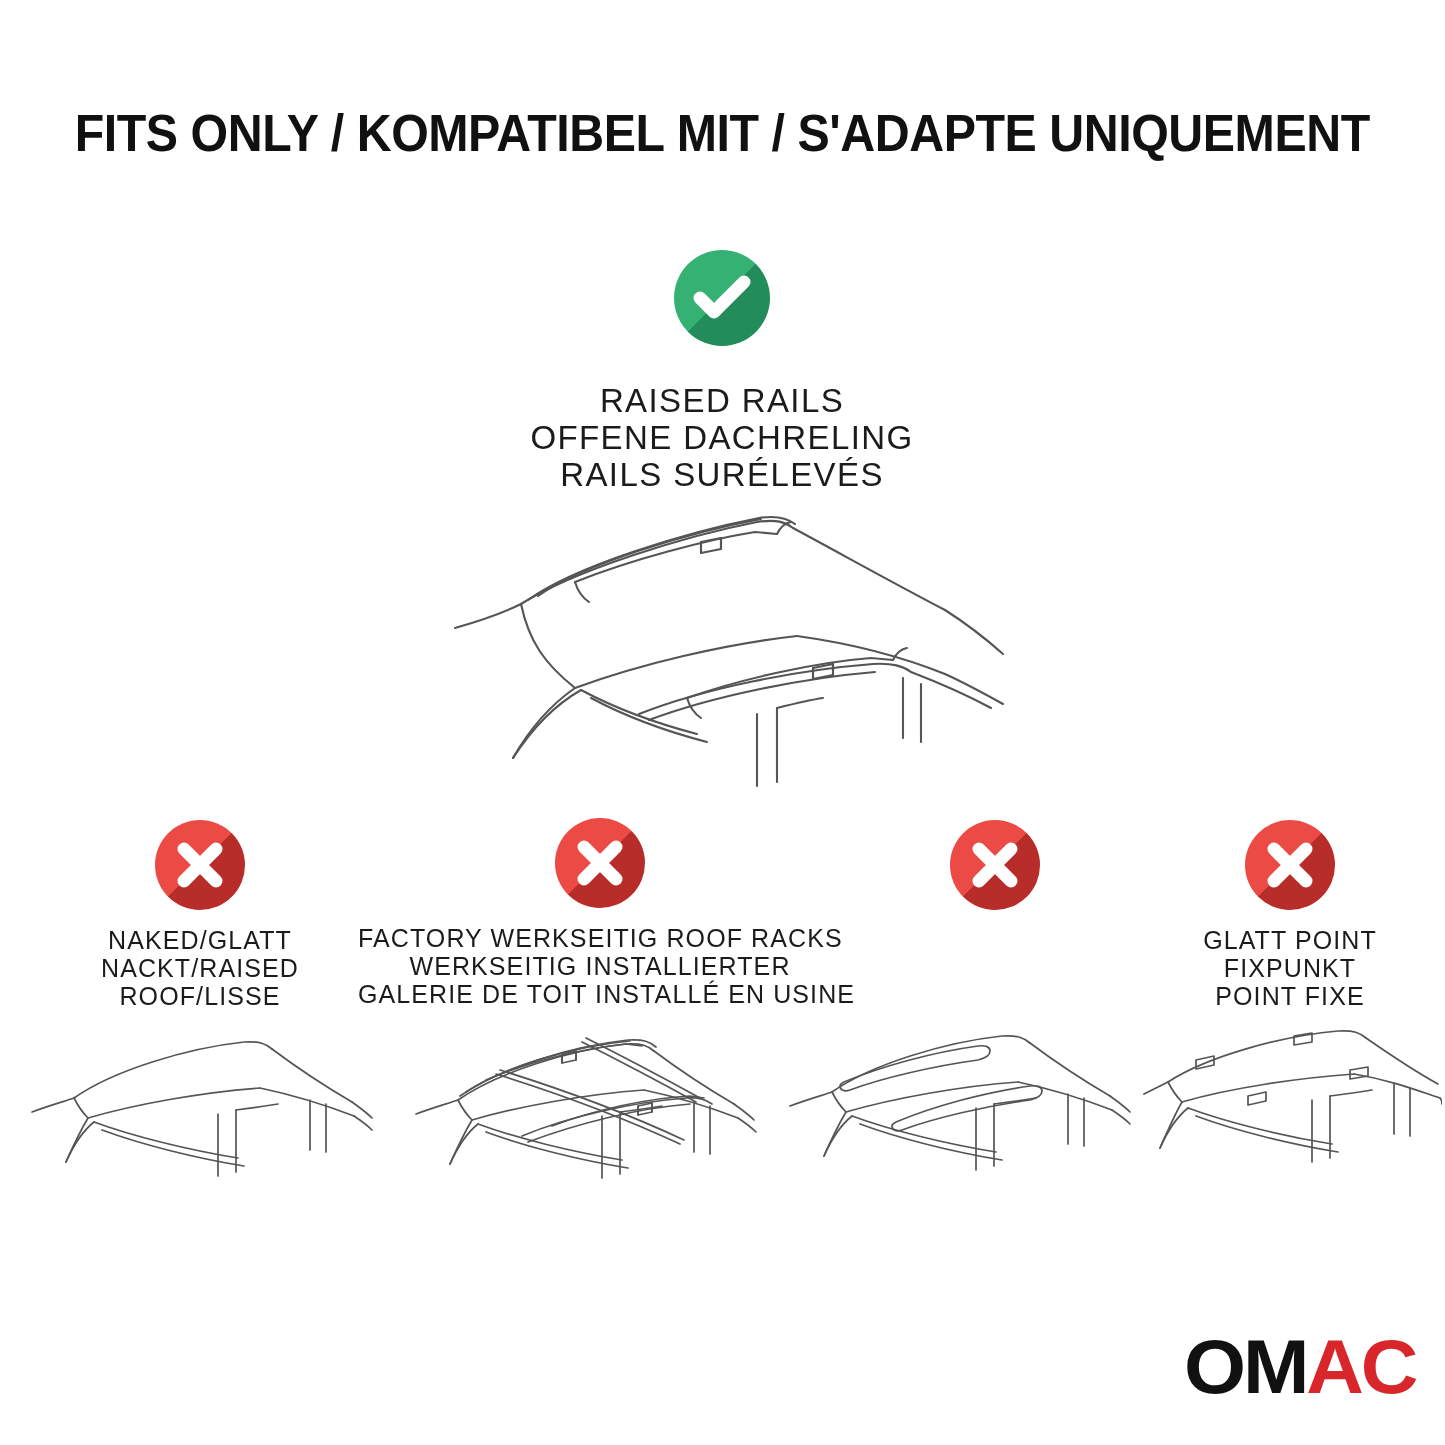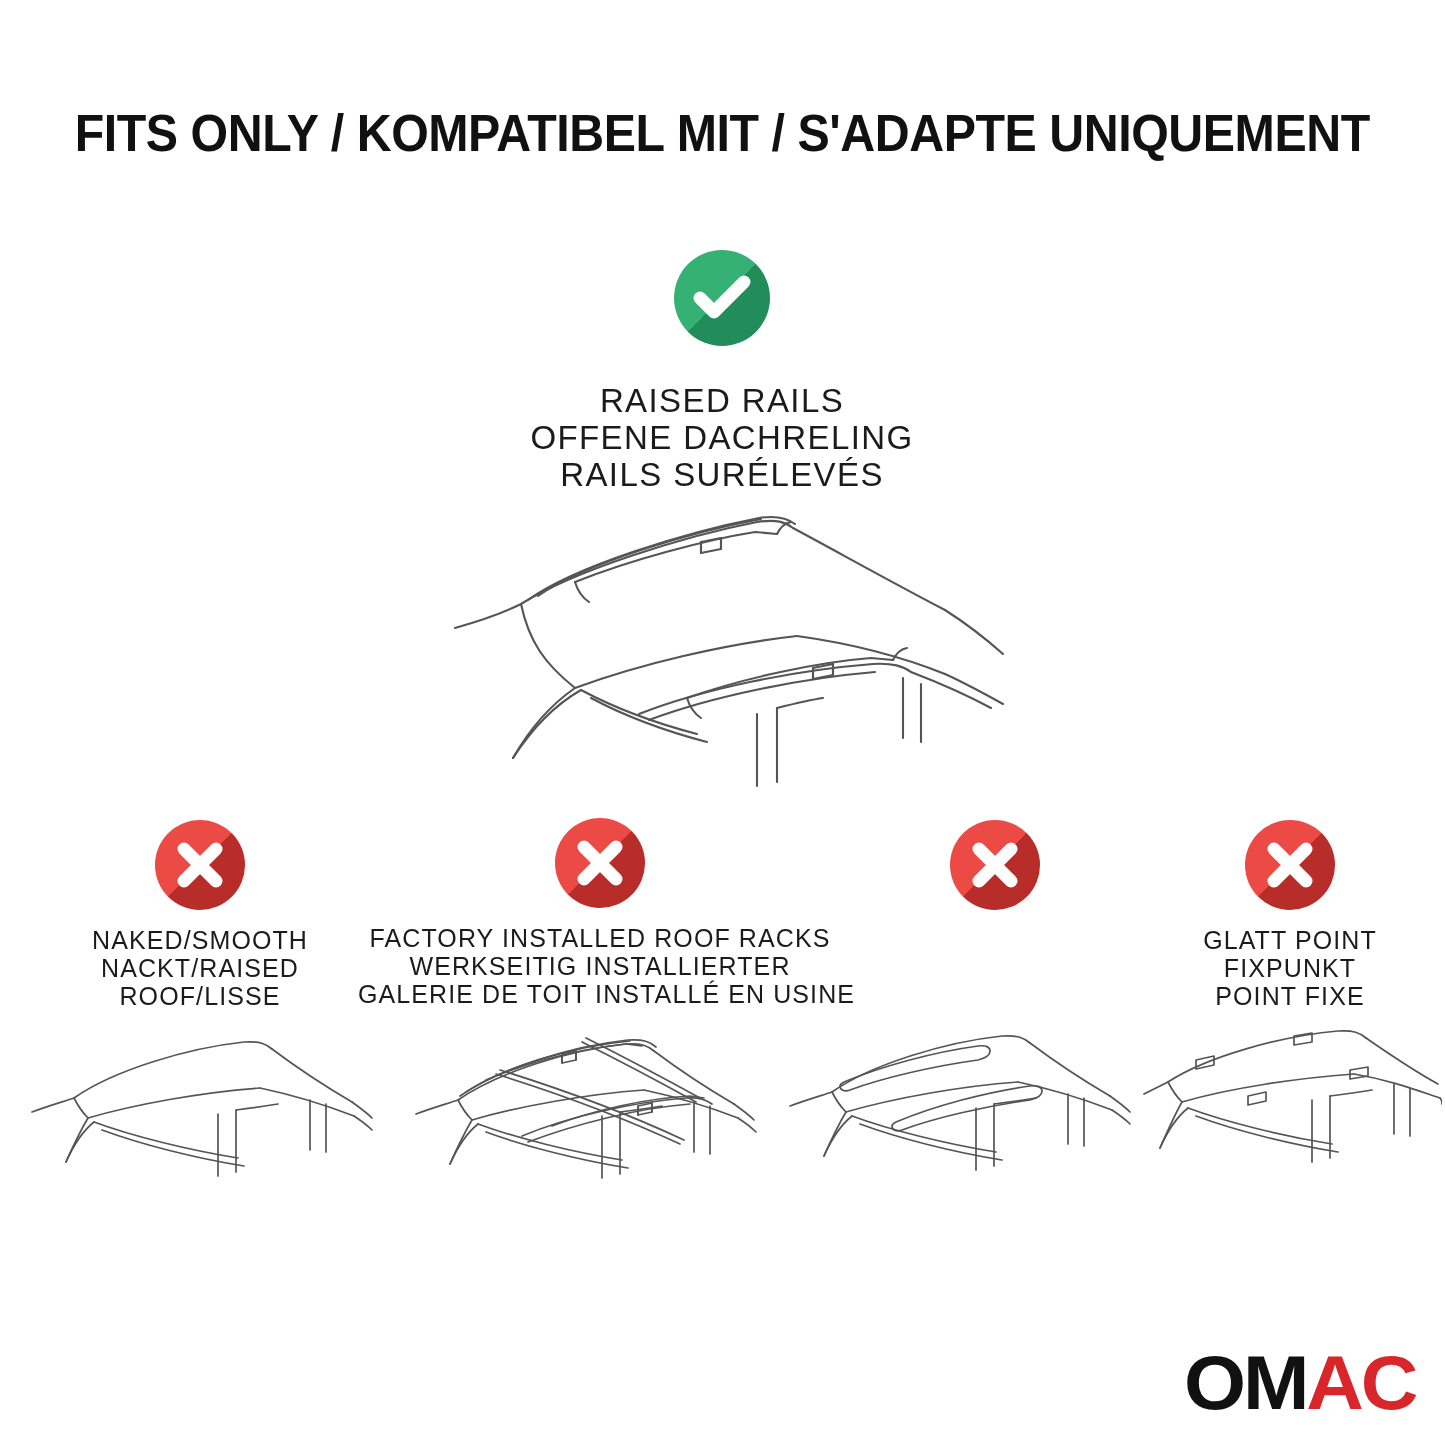--- a/index.html
+++ b/index.html
@@ -120,21 +120,21 @@
   #car-main   { left: 425px;  top: 492px; }
   #car-naked  { left: 22px;   top: 1022px; }
   #car-rack   { left: 402px;  top: 1008px; }
   #car-flush  { left: 782px;  top: 1020px; }
   #car-fixed  { left: 1142px; top: 1022px; }
 
   
   #brand-logo {
     position: absolute;
     right: 30px;
-    bottom: 22px;
+    bottom: 38px;
     font-family: "Liberation Sans Narrow", "Liberation Sans", sans-serif;
     font-weight: bold;
     font-size: 76px;
     letter-spacing: -3px;
     line-height: 80px;
   }
   #brand-logo .om { color: #111111; }
   #brand-logo .ac { color: #d8262a; }
   #brand-logo .logo-inner {
     display: inline-block;
@@ -209,21 +209,21 @@
 </div>
 
 <div class="option small-option" id="opt-naked">
   <div class="icon-badge red">
     <div class="shadow"></div>
     <svg viewBox="0 0 90 90">
       <path d="M29 29 L61 61 M61 29 L29 61" fill="none" stroke="#ffffff" stroke-width="13" stroke-linecap="round"></path>
     </svg>
   </div>
   <div class="labels">
-    <div>NAKED/SMOOTH</div>
+    <div>NAKED/GLATT</div>
     <div>NACKT/RAISED</div>
     <div>ROOF/LISSE</div>
   </div>
 </div>
 
 <div class="car" id="car-naked">
   <svg width="352" height="225" viewBox="0 0 352 225" fill="none" stroke="#555555" stroke-width="1.7" stroke-linecap="round" stroke-linejoin="round">
     <path d="M52 76 C92 48 166 26 222 20 C238 19 244 22 250 27"></path>
     <path d="M250 27 C278 48 306 66 330 80"></path>
     <path d="M52 76 C56 84 60 90 66 96"></path>
@@ -243,21 +243,21 @@
 </div>
 
 <div class="option small-option" id="opt-factory">
   <div class="icon-badge red">
     <div class="shadow"></div>
     <svg viewBox="0 0 90 90">
       <path d="M29 29 L61 61 M61 29 L29 61" fill="none" stroke="#ffffff" stroke-width="13" stroke-linecap="round"></path>
     </svg>
   </div>
   <div class="labels">
-    <div>FACTORY INSTALLED ROOF RACKS</div>
+    <div>FACTORY WERKSEITIG ROOF RACKS</div>
     <div>WERKSEITIG INSTALLIERTER</div>
     <div>GALERIE DE TOIT INSTALLÉ EN USINE</div>
   </div>
 </div>
 
 <div class="car" id="car-rack">
   <svg width="366" height="238" viewBox="0 0 366 238" fill="none" stroke="#555555" stroke-width="1.7" stroke-linecap="round" stroke-linejoin="round">
 
     <path d="M56 92 C96 64 168 42 224 36 C240 35 246 38 252 43"></path>
     <path d="M252 43 C280 64 308 82 332 96"></path>

